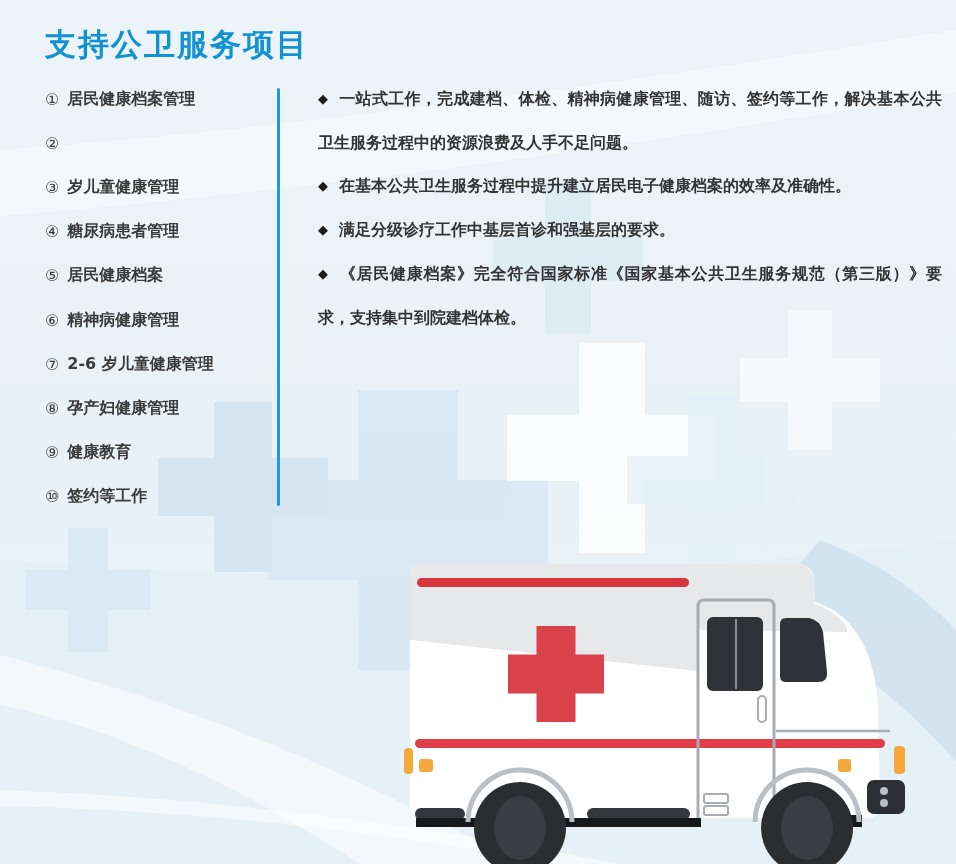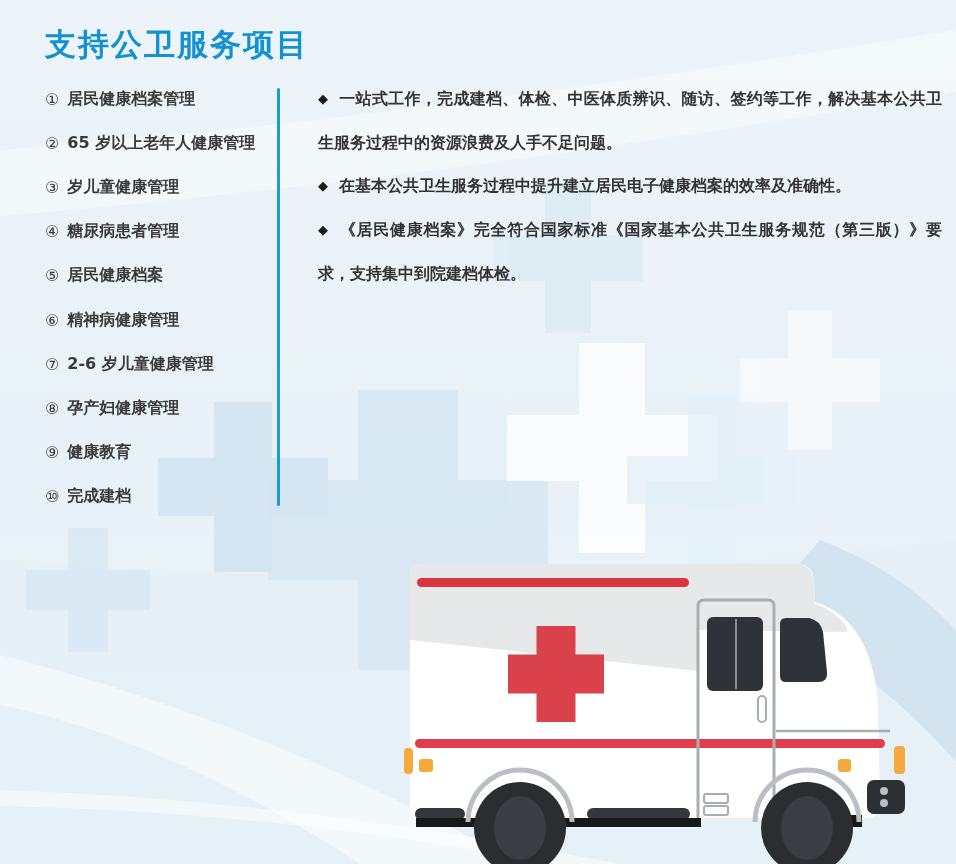--- a/index.html
+++ b/index.html
@@ -88,21 +88,20 @@
 
   <h1 class="title">支持公卫服务项目</h1>
 
   <div class="list">
     <div class="li">
         <span class="num">①</span>
         <span>居民健康档案管理</span>
       </div>
     <div class="li">
         <span class="num">②</span>
-        <span>65 岁以上老年人健康管理</span>
       </div>
     <div class="li">
         <span class="num">③</span>
         <span>岁儿童健康管理</span>
       </div>
     <div class="li">
         <span class="num">④</span>
         <span>糖尿病患者管理</span>
       </div>
     <div class="li">
@@ -120,29 +119,30 @@
     <div class="li">
         <span class="num">⑧</span>
         <span>孕产妇健康管理</span>
       </div>
     <div class="li">
         <span class="num">⑨</span>
         <span>健康教育</span>
       </div>
     <div class="li">
         <span class="num">⑩</span>
-        <span>完成建档</span>
+        <span>签约等工作</span>
       </div>
   </div>
 
   <div class="divider"></div>
 
   <div class="features">
-    <p><span class="d">◆</span><span>一站式工作，完成建档、体检、中医体质辨识、随访、签约等工作，解决基本公共卫生服务过程中的资源浪费及人手不足问题。</span></p>
+    <p><span class="d">◆</span><span>一站式工作，完成建档、体检、精神病健康管理、随访、签约等工作，解决基本公共卫生服务过程中的资源浪费及人手不足问题。</span></p>
     <p><span class="d">◆</span><span>在基本公共卫生服务过程中提升建立居民电子健康档案的效率及准确性。</span></p>
+    <p><span class="d">◆</span><span>满足分级诊疗工作中基层首诊和强基层的要求。</span></p>
     <p><span class="d">◆</span><span>《居民健康档案》完全符合国家标准《国家基本公共卫生服务规范（第三版）》要求，支持集中到院建档体检。</span></p>
   </div>
 
   <svg class="ambulance" viewBox="0 0 566 304">
 
     <path d="M32,4 H406 Q423,4 424,21 L425,42 C452,50 472,72 481,104 Q487,124 488,146 L490,244 Q490,258 476,258 L32,258 Q20,258 20,246 V16 Q20,4 32,4 Z" fill="#ffffff"></path>
 
     <path d="M32,4 H405 Q422,4 424,22 L425,44 C438,48 449,56 457,67 L457,72 L308,70 L308,111 L20,80 V16 Q20,4 32,4 Z" fill="#e7e8ea"></path>
 
     <rect x="27" y="18" width="272" height="9" rx="4.5" fill="#d8353f"></rect>

